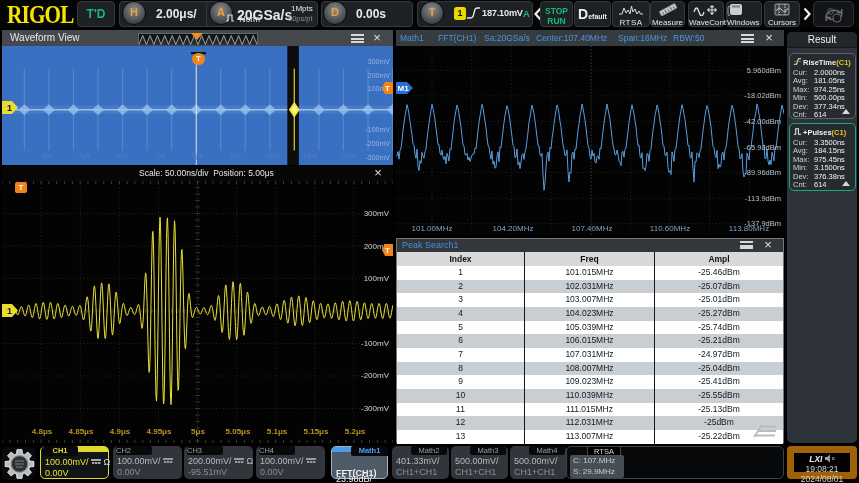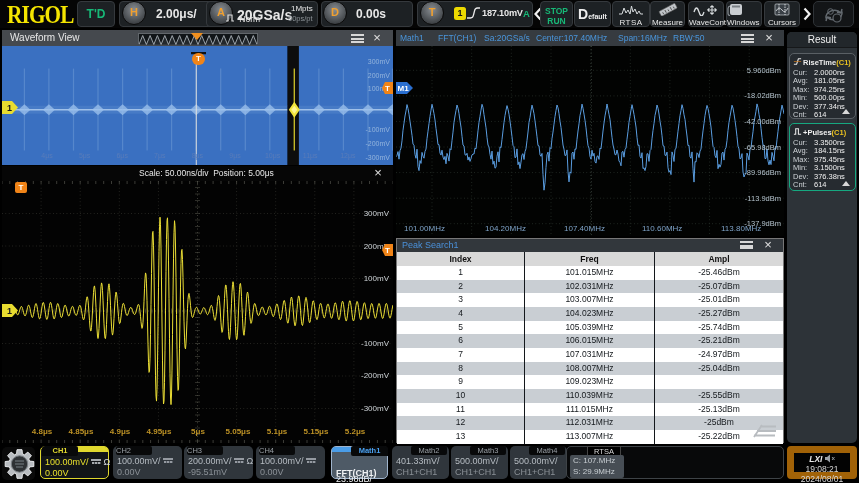--- a/index.html
+++ b/index.html
@@ -15,21 +15,21 @@
 .ham{position:absolute;top:4px;width:13px;height:9px;border-top:2px solid #d8d8d8;border-bottom:2px solid #d8d8d8}
 .ham:after{content:"";display:block;margin-top:1.5px;border-top:2px solid #d8d8d8}
 .wx{position:absolute;top:0px;width:14px;height:14px;color:#e0e0e0;font-size:13px;text-align:center;line-height:15px}
 .gl{stroke:#35352f;stroke-width:0.8;stroke-dasharray:0.8,2.6}
 .gc{stroke:#46463e;stroke-width:0.8;stroke-dasharray:0.8,2.6}
 .fgl{stroke:#303a32;stroke-width:0.8;stroke-dasharray:0.8,2.6}
 .fgc{stroke:#46504a;stroke-width:0.8;stroke-dasharray:1,2.3}
 .mvlab{position:absolute;right:4px;font-size:8px;color:#cdd2d6;text-align:right}
 .tlab{position:absolute;bottom:7px;font-size:8px;font-weight:bold;color:#bd9226;width:38px;text-align:center}
 .flab{position:absolute;right:3px;font-size:7.5px;color:#b4c2cc}
-.frlab{position:absolute;bottom:3px;font-size:8px;color:#7fa3c8;width:56px;}
+.frlab{position:absolute;bottom:3px;font-size:8px;color:#7fa3c8;width:56px;text-align:center}
 .bmvlab{position:absolute;right:3px;font-size:7px;color:#93b4dd}
 .btlab{position:absolute;bottom:6px;font-size:7px;color:#587cba;width:24px;text-align:center}
 .trow{position:absolute;left:0;right:0;height:13.68px;display:flex}
 .ro{background:#ffffff} .re{background:#c9ced3}
 .trow div{font-size:8.5px;color:#14181c;text-align:center;line-height:13.5px}
 .c1{width:128px;border-right:1px solid #14181c} .c2{width:130px;border-right:1px solid #14181c} .c3{flex:1}
 .card{position:absolute;left:2px;width:67px;border-radius:5px;background:#262b30;padding:2px 0 0 3px}
 .card.k1{top:21px;height:66px;border:1px solid #5a6065}
 .card.k2{top:91px;height:68px;border:1.5px solid #16a880}
 .ctit{font-size:7.5px;line-height:9px;font-weight:bold;color:#f0f0f0;white-space:nowrap;margin:1px 0 1.5px 0}
@@ -348,20 +348,21 @@
           <div class="c3">-24.97dBm</div>
         </div>
         <div class="trow re" style="top:95.76px">
           <div class="c1">8</div>
           <div class="c2">108.007MHz</div>
           <div class="c3">-25.04dBm</div>
         </div>
         <div class="trow ro" style="top:109.44px">
           <div class="c1">9</div>
           <div class="c2">109.023MHz</div>
+          <div class="c3">-25.41dBm</div>
         </div>
         <div class="trow re" style="top:123.12px">
           <div class="c1">10</div>
           <div class="c2">110.039MHz</div>
           <div class="c3">-25.55dBm</div>
         </div>
         <div class="trow ro" style="top:136.8px">
           <div class="c1">11</div>
           <div class="c2">111.015MHz</div>
           <div class="c3">-25.13dBm</div>

